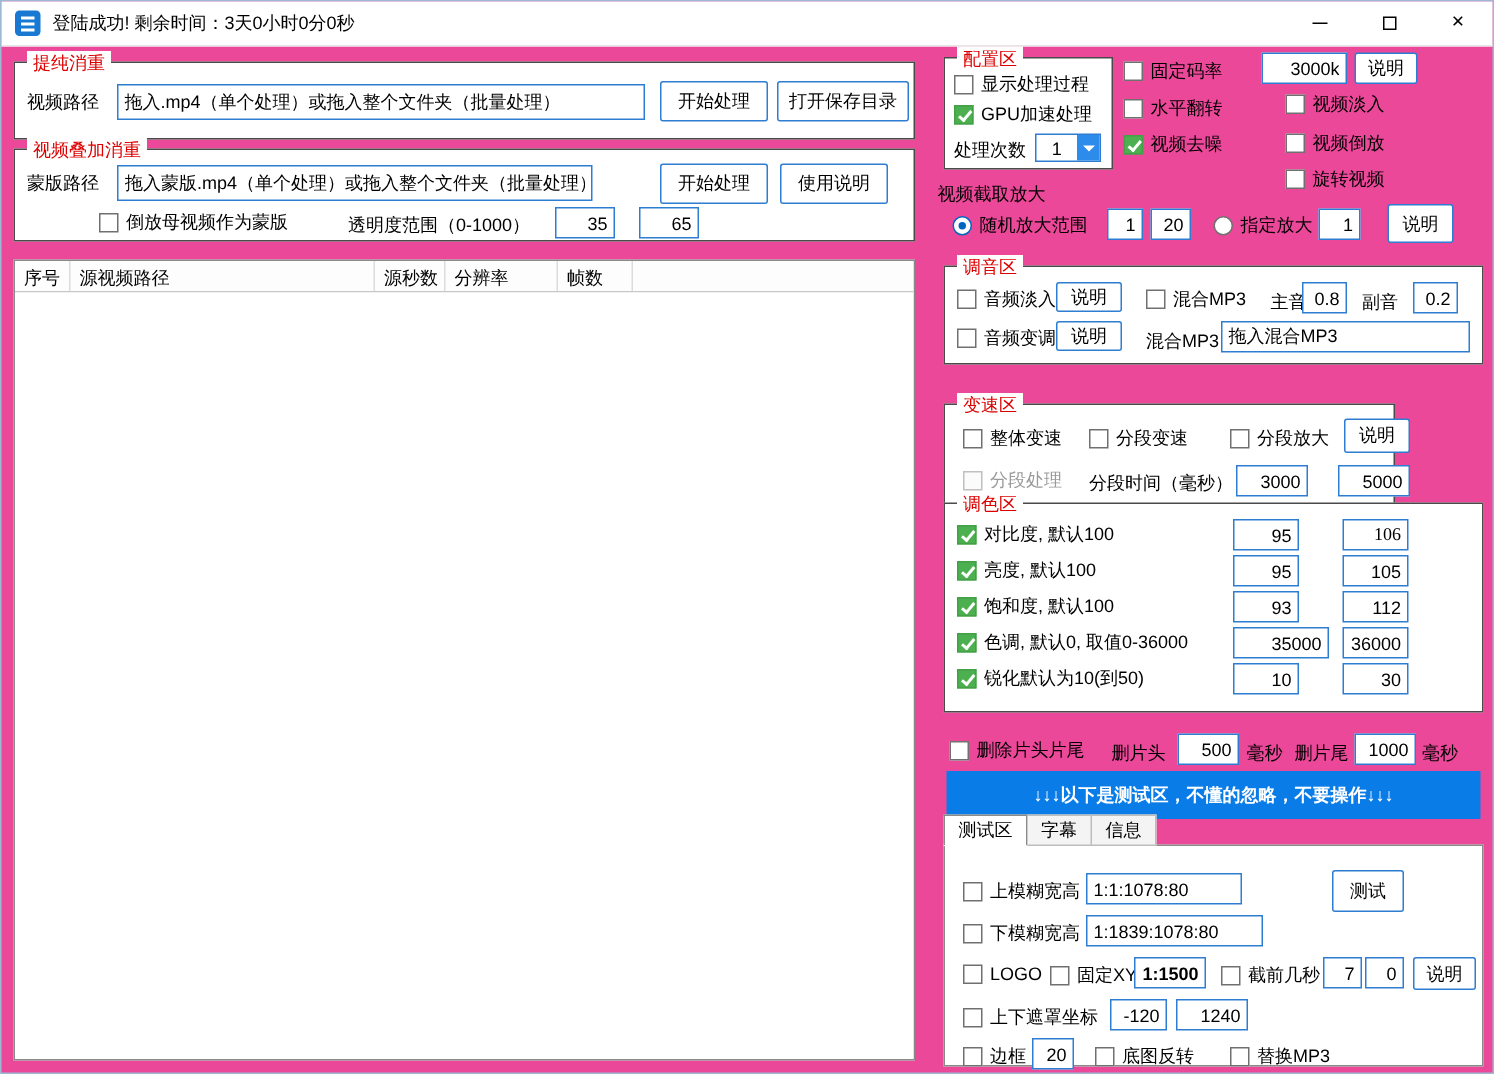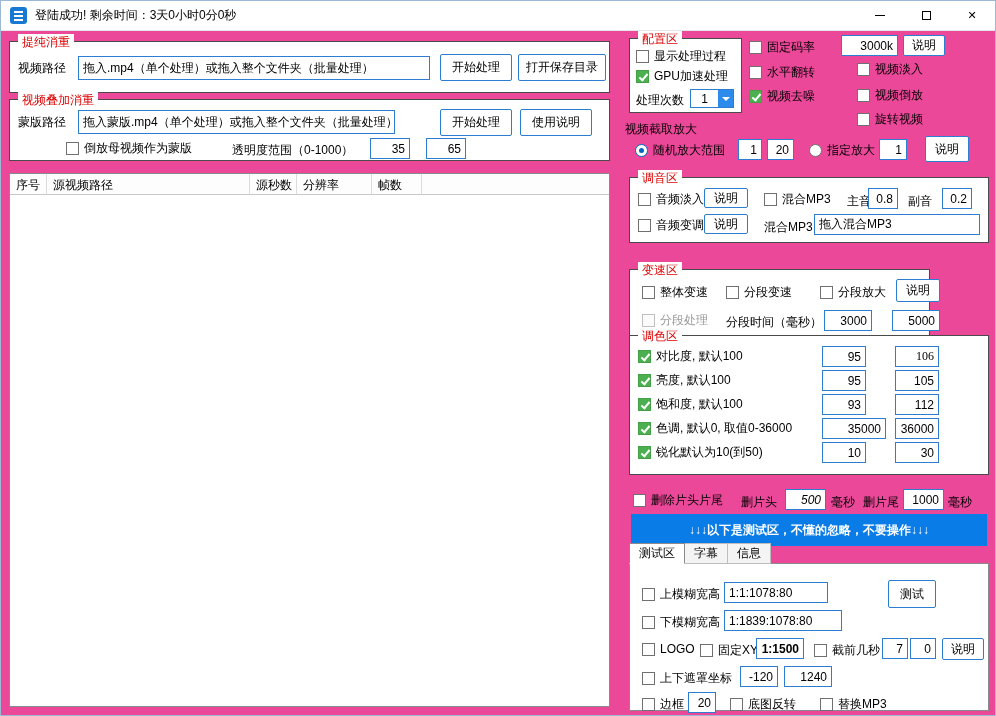--- a/index.html
+++ b/index.html
@@ -251,21 +251,21 @@
     </div>
     <input class="input" style="left: 192px; top: 106px; width: 44px;" value="10">
     <input class="input" style="left: 265px; top: 106px; width: 44px;" value="30">
   </div>
 
   <div class="cbrow" style="left:632px;top:491px">
     <span class="cb"></span>
     <span class="cblabel">删除片头片尾</span>
   </div>
   <span class="label" style="left:740px;top:493px">删片头</span>
-  <input class="input" style="left: 784px; top: 488px; width: 41px; font-style: italic;" value="500">
+  <input class="input" style="left: 784px; top: 488px; width: 41px;" value="500">
   <span class="label" style="left:830px;top:493px">毫秒</span>
   <span class="label" style="left:862px;top:493px">删片尾</span>
   <input class="input" style="left: 902px; top: 488px; width: 41px;" value="1000">
   <span class="label" style="left:947px;top:493px">毫秒</span>
 
   <div class="banner" style="left:630px;top:513px;width:356px;height:32px">↓↓↓以下是测试区，不懂的忽略，不要操作↓↓↓</div>
 
   <div class="tabstrip" style="left:628px;top:542px">
     <div class="tab active">测试区</div>
     <div class="tab">字幕</div>

